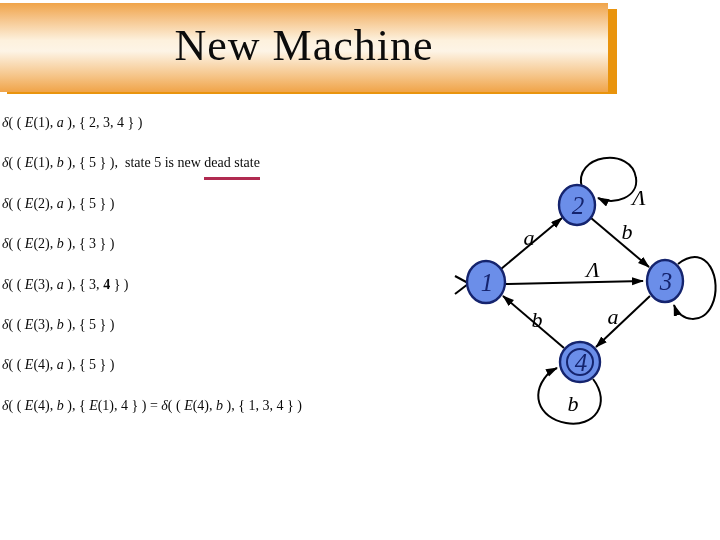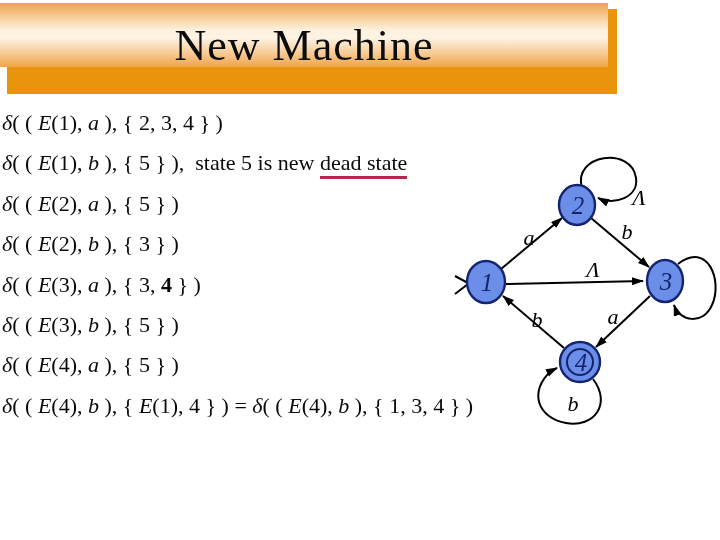--- a/index.html
+++ b/index.html
@@ -7,48 +7,48 @@
     width:720px;height:540px;position:relative;overflow:hidden;
     background:#ffffff;
     font-family:"Liberation Serif","DejaVu Serif",serif;
   }
   
   .banner-shadow{
     position:absolute;left:7px;top:9px;width:610px;height:85px;
     background:#e9940d;
   }
   .banner{
-    position:absolute;left:0;top:3px;width:608px;height:64px;
+    position:absolute;left:0;top:3px;width:608px;height:89px;
     background:linear-gradient(180deg,
       #f0a449 0%, #f5c184 16%, #fdf1dd 42%, #fdf4e6 54%,
       #f6c88f 80%, #f0a449 100%);
   }
   .banner .title{
     width:100%;height:85px;line-height:85px;text-align:center;
     font-size:44px;color:#0c0c0c;letter-spacing:1px;
   }
   .corner-tick{
     position:absolute;left:0;top:3px;width:3px;height:27px;background:#141414;
   }
   
   .equations{
     position:absolute;left:2px;top:103px;width:560px;
-    font-size:22px;color:#0a0a0a;
+    font-size:14px;color:#0a0a0a;
   }
   .eq-line{
     height:40.4px;line-height:40.4px;white-space:pre;
   }
   .sg-i{font-style:italic;}
   .sg-r{font-style:normal;}
   .sg-b{font-style:normal;font-weight:bold;}
   .sg-n{font-style:normal;margin-top:20px;}
   .sg-u{
     font-style:normal;
     border-bottom:3px solid #b02a50;
-    padding-bottom:1px;
+    padding-bottom:7px;
   }
   
   .diagram{
     position:absolute;left:430px;top:140px;width:290px;height:300px;
   }
   .state-fill{fill:#6b8ee9;stroke:#15246e;stroke-width:2.4px;}
   .state-inner{fill:none;stroke:#15246e;stroke-width:2px;}
   .edge{stroke:#000;stroke-width:2px;fill:none;}
   .edge-label{
     font-family:"Liberation Serif","DejaVu Serif",serif;

